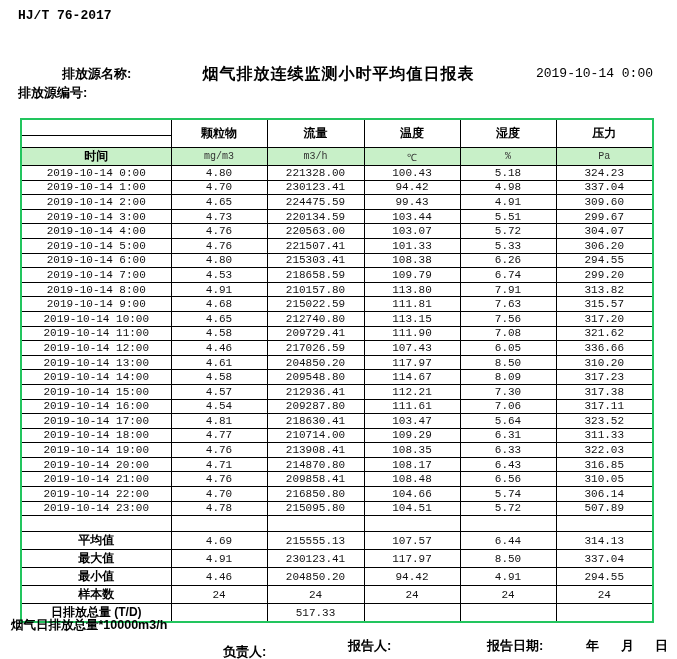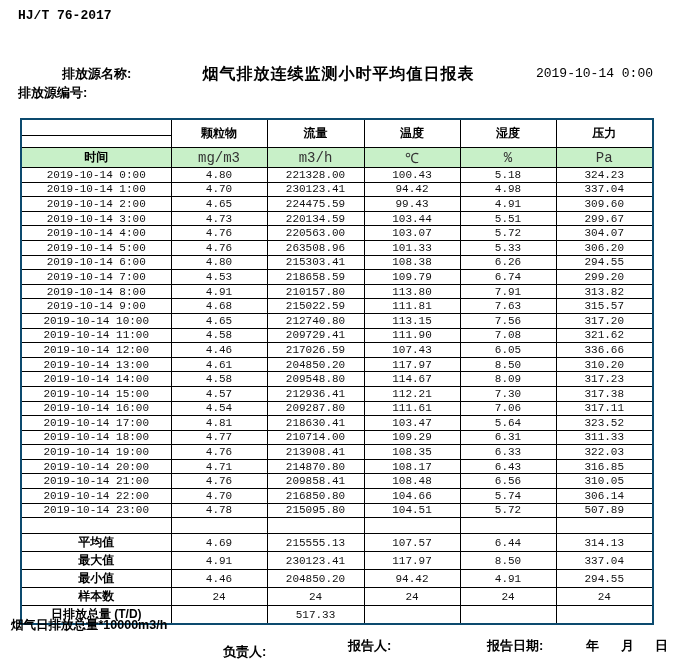--- a/index.html
+++ b/index.html
@@ -18,32 +18,32 @@
   }
   .src-name{position:absolute;left:18px;top:65px;font-size:13px;font-weight:bold;margin-left:44px;}
   .src-code{position:absolute;left:18px;top:84px;font-size:13px;font-weight:bold;}
   .rep-date{
     position:absolute;right:24px;top:66px;
     font-family:"Liberation Mono",monospace;font-size:13px;
   }
   table.report{
     position:absolute;left:20px;top:118px;width:632px;
     border-collapse:collapse;table-layout:fixed;
-    border:2px solid #0c4a6e;
+    border:2px solid #22c55e;
   }
   table.report td,table.report th{
     border:1px solid #000;padding:0;margin:0;
     text-align:center;vertical-align:middle;overflow:hidden;white-space:nowrap;
   }
   th.colname{font-size:12px;font-weight:bold;height:27px;}
   .time-head-a{height:14px;}
   .time-head-b{height:11px;}
   tr.unit-row td{
     background:#c8f0c8;height:15px;
-    font-family:"Liberation Mono",monospace;font-size:14px;color:#333;
+    font-family:"Liberation Mono",monospace;font-size:10px;color:#333;
   }
   tr.unit-row td.time-title{
     font-family:"Liberation Sans",sans-serif;font-size:12px;font-weight:bold;color:#000;
   }
   td.time-cell,td.num-cell{
     font-family:"Liberation Mono",monospace;font-size:11px;height:13.6px;color:#111;
   }
   td.label-cell{font-size:12px;font-weight:bold;height:14px;}
   tr.spacer-row td{height:15px;}
   .foot-note{position:absolute;left:11px;top:617px;font-size:12.5px;font-weight:bold;}
@@ -133,21 +133,21 @@
         <td class="time-cell">2019-10-14 4:00</td>
         <td class="num-cell">4.76</td>
         <td class="num-cell">220563.00</td>
         <td class="num-cell">103.07</td>
         <td class="num-cell">5.72</td>
         <td class="num-cell">304.07</td>
       </tr>
       <tr>
         <td class="time-cell">2019-10-14 5:00</td>
         <td class="num-cell">4.76</td>
-        <td class="num-cell">263508.96</td>
+        <td class="num-cell">221507.41</td>
         <td class="num-cell">101.33</td>
         <td class="num-cell">5.33</td>
         <td class="num-cell">306.20</td>
       </tr>
       <tr>
         <td class="time-cell">2019-10-14 6:00</td>
         <td class="num-cell">4.80</td>
         <td class="num-cell">215303.41</td>
         <td class="num-cell">108.38</td>
         <td class="num-cell">6.26</td>

